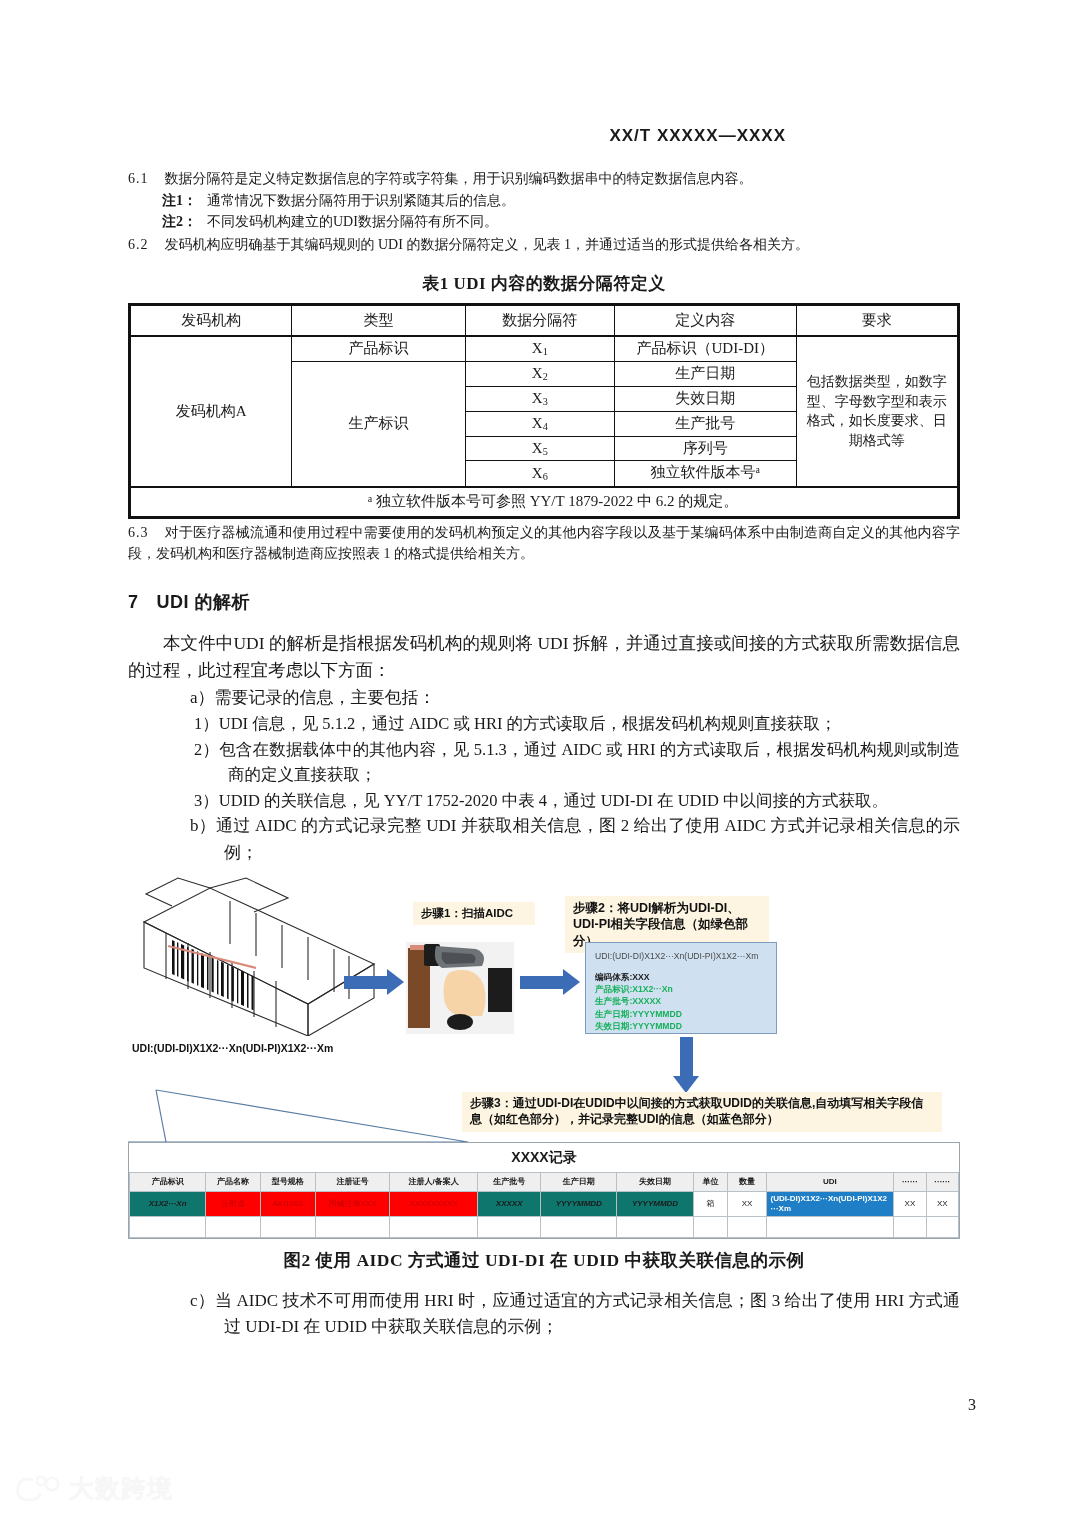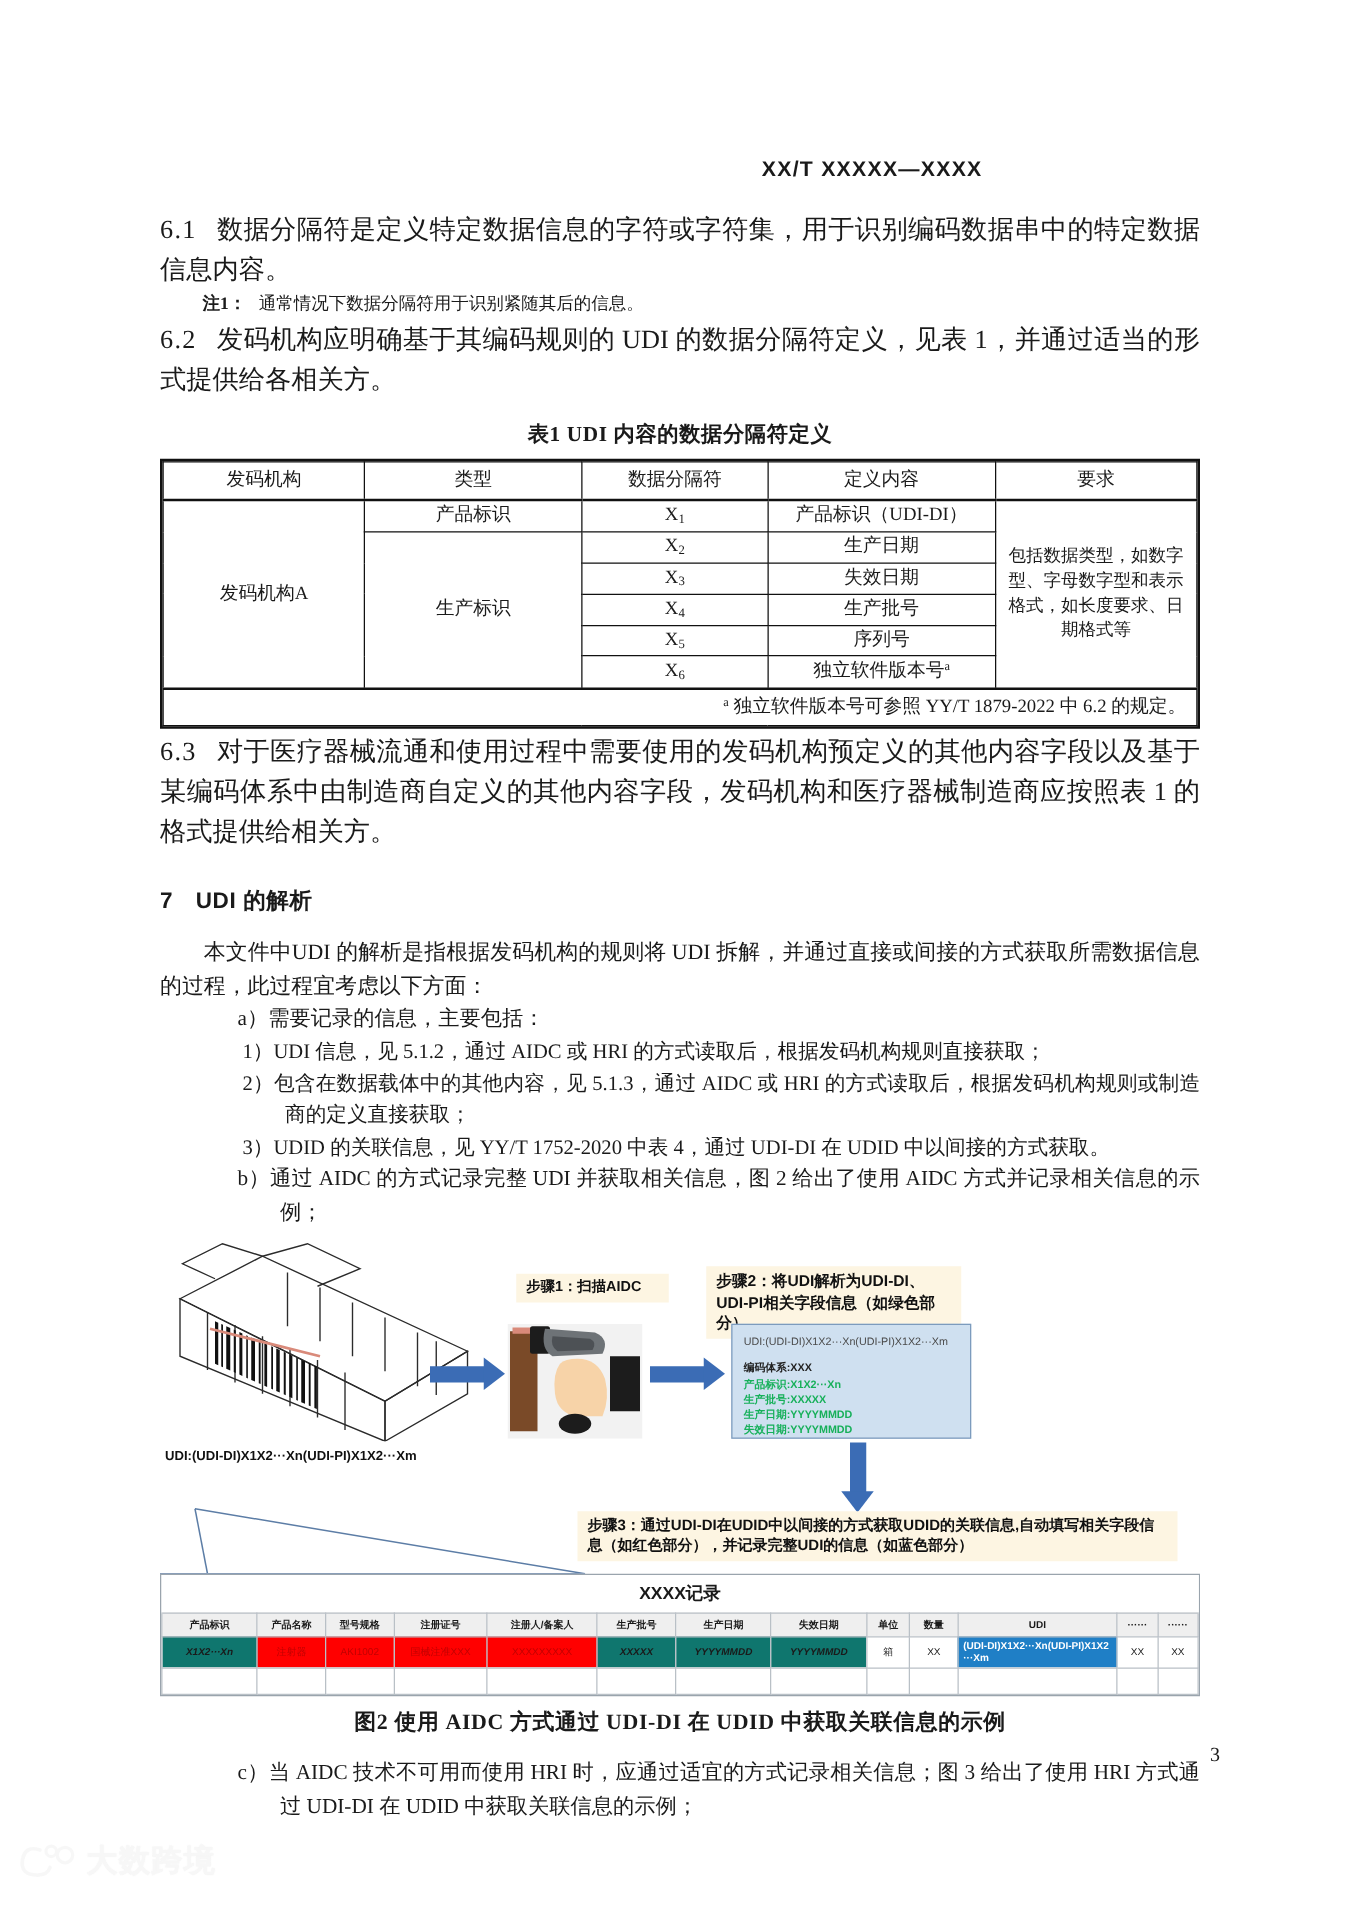--- a/index.html
+++ b/index.html
@@ -23,21 +23,21 @@
     box-sizing:border-box;
   }
 
   
   .content{
     position:absolute;left:128px;top:168px;width:832px;
   }
 
   p{margin:0;}
   .clause{
-    font-size:21px;line-height:1.52;text-align:justify;
+    font-size:14px;line-height:1.52;text-align:justify;
     text-indent:0;margin-bottom:1px;
   }
   .clause .num{letter-spacing:1px;margin-right:16px;}
   .note{
     font-size:14px;line-height:1.5;margin-left:34px;
     font-family:"Liberation Serif",serif;
   }
   .note .nlab{font-weight:bold;margin-right:10px;}
 
   
@@ -50,21 +50,21 @@
     font-size:15px;table-layout:fixed;
   }
   table.t1 td,table.t1 th{
     border:1px solid #111;text-align:center;vertical-align:middle;
     padding:2px 3px;font-weight:normal;line-height:1.32;
   }
   table.t1 tr.hdr td{padding:5px 3px;border-bottom:2px solid #111;}
   .t1wrap{border:2px solid #111;}
   table.t1 td.req{font-size:14px;line-height:1.42;padding:2px 6px;}
   table.t1 td.foot{
-    text-align:right;font-size:15px;padding:4px 8px 4px 26px;
+    text-align:center;font-size:15px;padding:4px 8px 4px 26px;
     border-top:2px solid #111;
   }
   sub{font-size:.68em;vertical-align:-.22em;}
   sup{font-size:.66em;vertical-align:.45em;}
 
   
   h2.sec{
     font-family:"Liberation Sans","DejaVu Sans",sans-serif;
     font-size:18px;font-weight:bold;margin:26px 0 16px 0;letter-spacing:.5px;
   }
@@ -176,20 +176,23 @@
 
   <div class="std-header">XX/T  XXXXX—XXXX</div>
 
   <div class="content">
 
     <p class="clause">
       <span class="num">6.1</span><span>数据分隔符是定义特定数据信息的字符或字符集，用于识别编码数据串中的特定数据信息内容。</span>
     </p>
     <p class="note">
       <span class="nlab">注1：</span><span>通常情况下数据分隔符用于识别紧随其后的信息。</span>
+    </p>
+    <p class="note">
+      <span class="nlab">注2：</span><span>不同发码机构建立的UDI数据分隔符有所不同。</span>
     </p>
 
     <p class="clause" style="margin-top:2px;">
       <span class="num">6.2</span><span>发码机构应明确基于其编码规则的 UDI 的数据分隔符定义，见表 1，并通过适当的形式提供给各相关方。</span>
     </p>
 
     <div class="tbl-caption">表1   UDI 内容的数据分隔符定义</div>
 
     <div class="t1wrap">
     <table class="t1">

